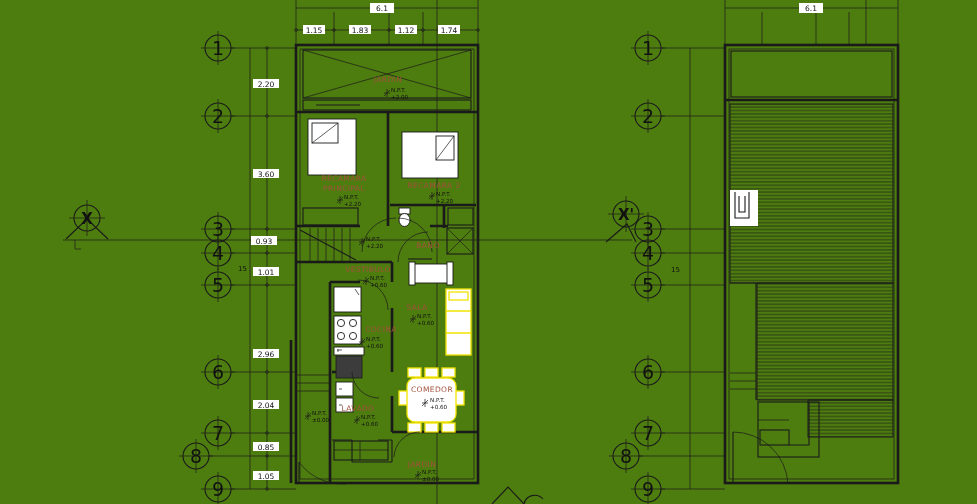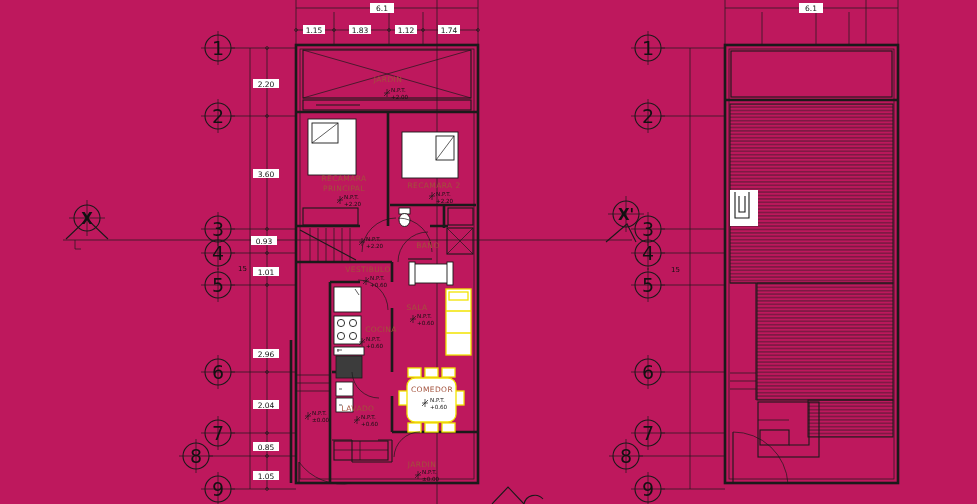--- a/index.html
+++ b/index.html
@@ -1,16 +1,16 @@
 <!DOCTYPE html>
 <html><head>
 <meta charset="utf-8">
 <style>
   html,body{margin:0;padding:0;background:#ffffff;}
-  #stage{position:relative;width:977px;height:504px;background:#be185d;overflow:hidden;
+  #stage{position:relative;width:977px;height:504px;background:#4d7c0f;overflow:hidden;
          font-family:"DejaVu Sans",sans-serif;}
   svg text{font-family:"DejaVu Sans",sans-serif;}
   .gridnum{font-size:19px;fill:#111;}
   .secnum{font-size:15px;font-weight:bold;fill:#111;}
   .dim{font-size:7.5px;fill:#111;}
   .dimsmall{font-size:7px;fill:#111;}
   .room{font-size:7.5px;fill:#A3523C;letter-spacing:.4px;}
   .npt{font-size:5.6px;fill:#111;}
   .thin{stroke:#1a1a1a;stroke-width:0.7;fill:none;}
   .med{stroke:#1a1a1a;stroke-width:1.1;fill:none;}

